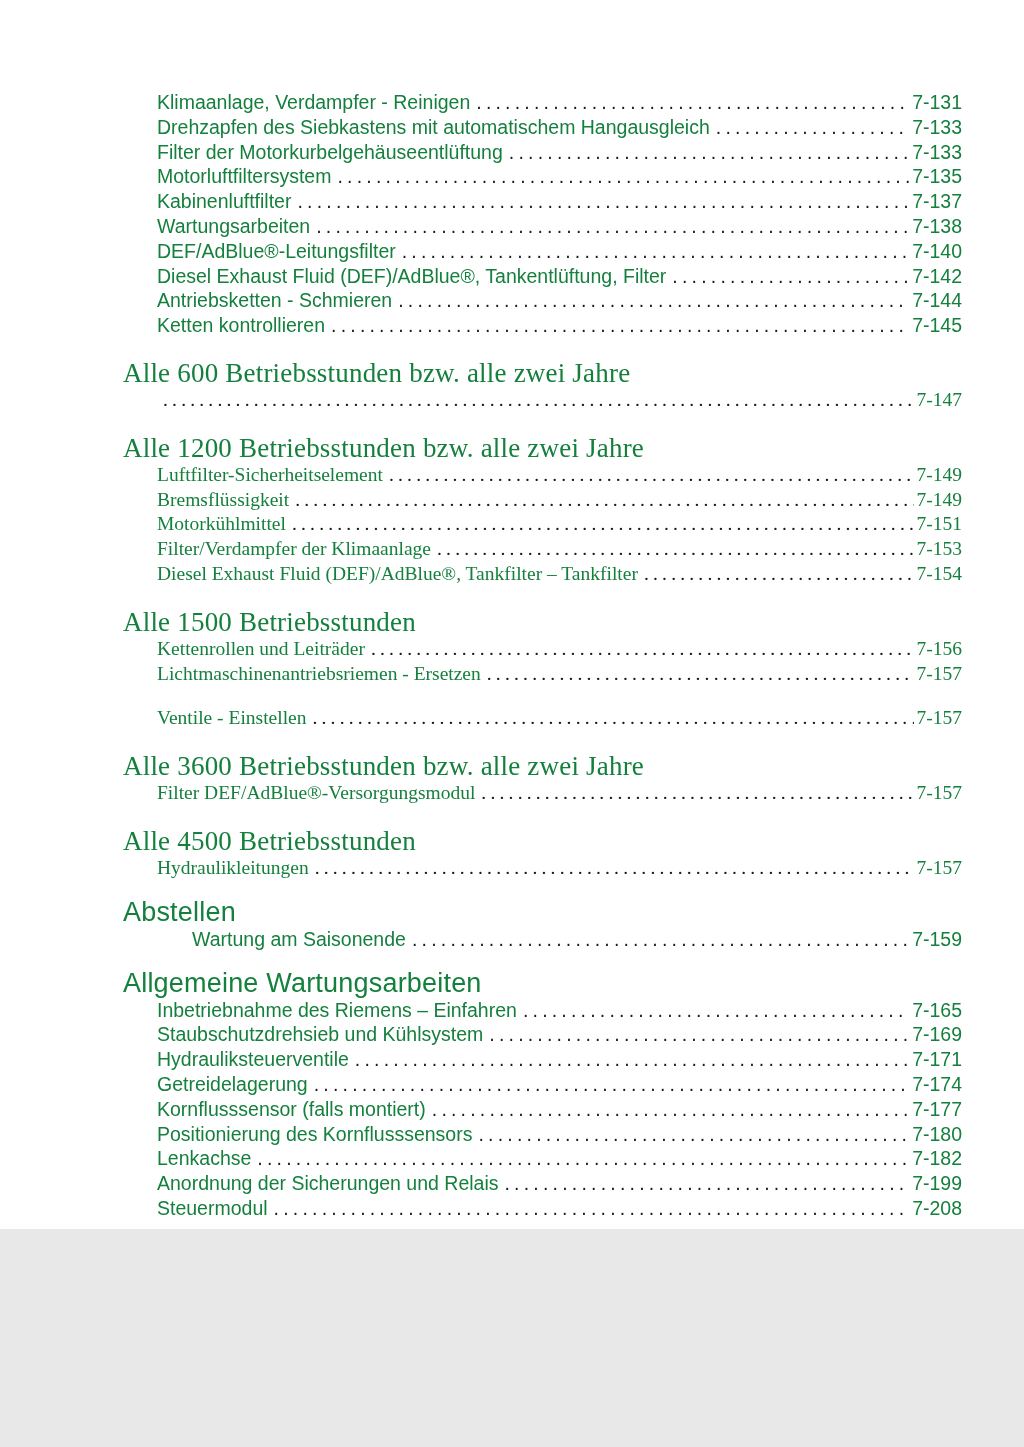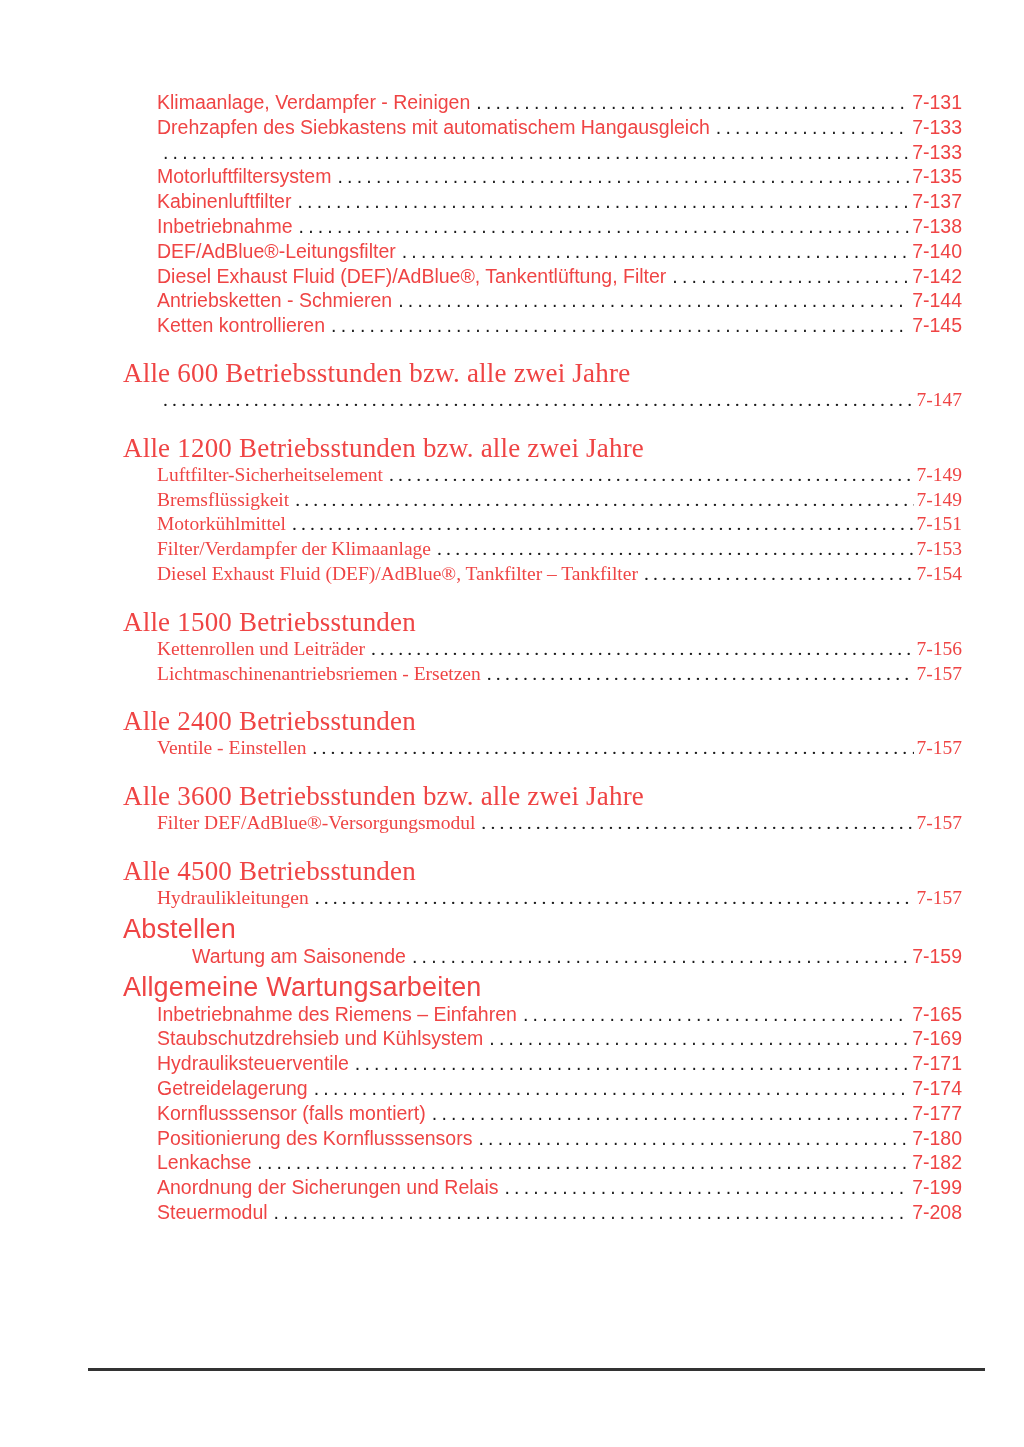--- a/index.html
+++ b/index.html
@@ -3,35 +3,35 @@
 <meta charset="utf-8">
 <style>
   html, body {
     margin: 0;
     padding: 0;
     background: #e8e8e8;
   }
   .page {
     position: relative;
     width: 1024px;
-    height: 1447px;
+    height: 1229px;
     background: #ffffff;
     font-family: "Liberation Sans", "DejaVu Sans", sans-serif;
-    color: #ef4444;
+    color: #15803d;
     overflow: hidden;
   }
   .toc {
     position: absolute;
     left: 123px;
     top: 90px;
     width: 839px; 
   }
   .toc-section { margin: 0; }
   .toc-section.spaced { margin-top: 20px; font-family: Liberation Serif, serif; }
-  .toc-section.tight  { margin-top: 3px; }
+  .toc-section.tight  { margin-top: 16px; }
   .section-heading {
     font-size: 27px;
     line-height: 30px;
     font-weight: 400;
     margin: 0;
     letter-spacing: 0.2px;
     white-space: nowrap;
   }
   .entries { padding-left: 34px; }
   .entries.extra-indent { padding-left: 69px; }
@@ -80,35 +80,36 @@
           <span class="toc-label">Klimaanlage, Verdampfer - Reinigen</span>
           <span class="toc-dots"></span>
           <span class="toc-page">7-131</span>
         </div>
         <div class="toc-entry">
           <span class="toc-label">Drehzapfen des Siebkastens mit automatischem Hangausgleich</span>
           <span class="toc-dots"></span>
           <span class="toc-page">7-133</span>
         </div>
         <div class="toc-entry">
+          <span class="toc-label">Filter der Motorkurbelgehäuseentlüftung</span>
           <span class="toc-dots"></span>
           <span class="toc-page">7-133</span>
         </div>
         <div class="toc-entry">
           <span class="toc-label">Motorluftfiltersystem</span>
           <span class="toc-dots"></span>
           <span class="toc-page">7-135</span>
         </div>
         <div class="toc-entry">
           <span class="toc-label">Kabinenluftfilter</span>
           <span class="toc-dots"></span>
           <span class="toc-page">7-137</span>
         </div>
         <div class="toc-entry">
-          <span class="toc-label">Inbetriebnahme</span>
+          <span class="toc-label">Wartungsarbeiten</span>
           <span class="toc-dots"></span>
           <span class="toc-page">7-138</span>
         </div>
         <div class="toc-entry">
           <span class="toc-label">DEF/AdBlue®-Leitungsfilter</span>
           <span class="toc-dots"></span>
           <span class="toc-page">7-140</span>
         </div>
         <div class="toc-entry">
           <span class="toc-label">Diesel Exhaust Fluid (DEF)/AdBlue®, Tankentlüftung, Filter</span>
@@ -179,21 +180,20 @@
         </div>
         <div class="toc-entry">
           <span class="toc-label">Lichtmaschinenantriebsriemen - Ersetzen</span>
           <span class="toc-dots"></span>
           <span class="toc-page">7-157</span>
         </div>
       </div>
     </div>
 
     <div class="toc-section spaced">
-      <h2 class="section-heading">Alle 2400 Betriebsstunden</h2>
       <div class="entries">
         <div class="toc-entry">
           <span class="toc-label">Ventile - Einstellen</span>
           <span class="toc-dots"></span>
           <span class="toc-page">7-157</span>
         </div>
       </div>
     </div>
 
     <div class="toc-section spaced">

